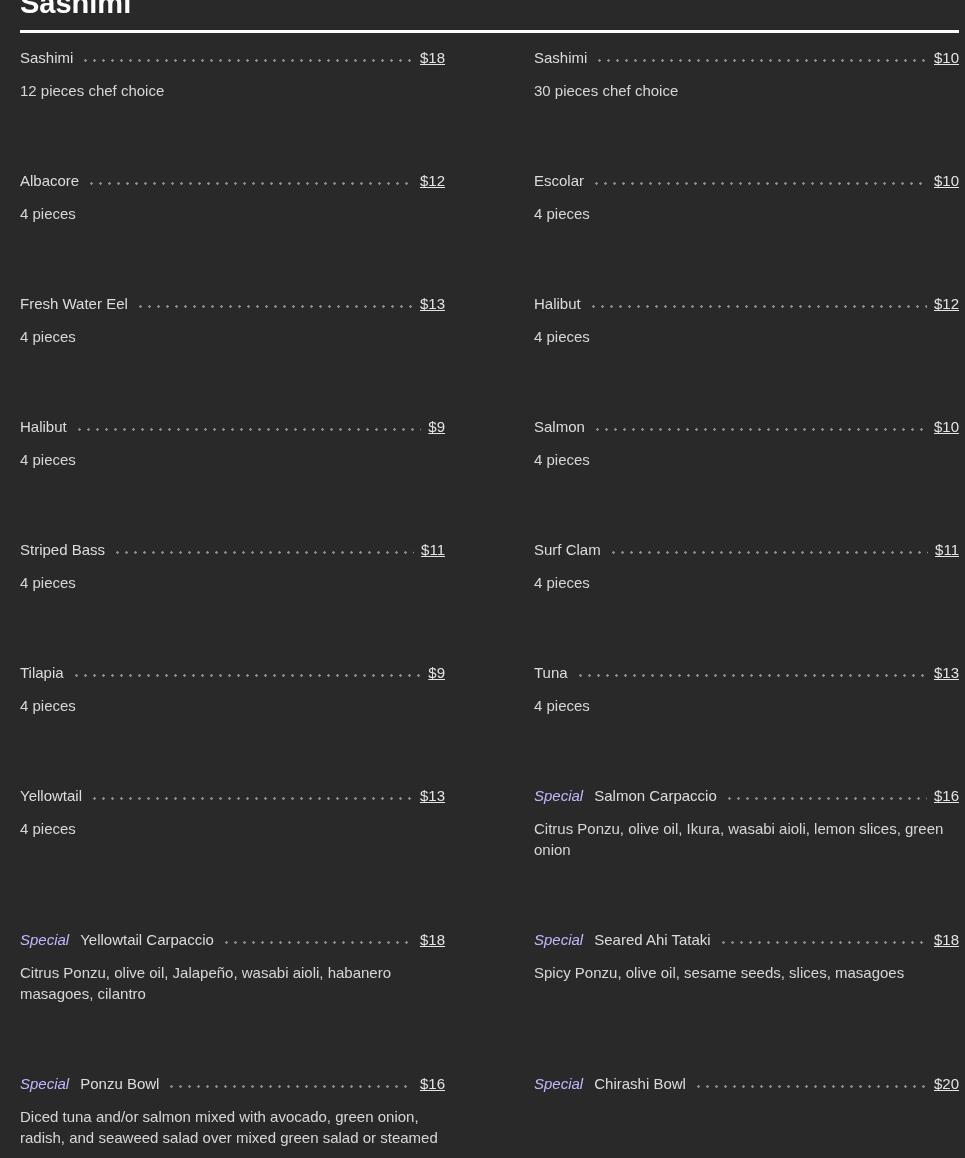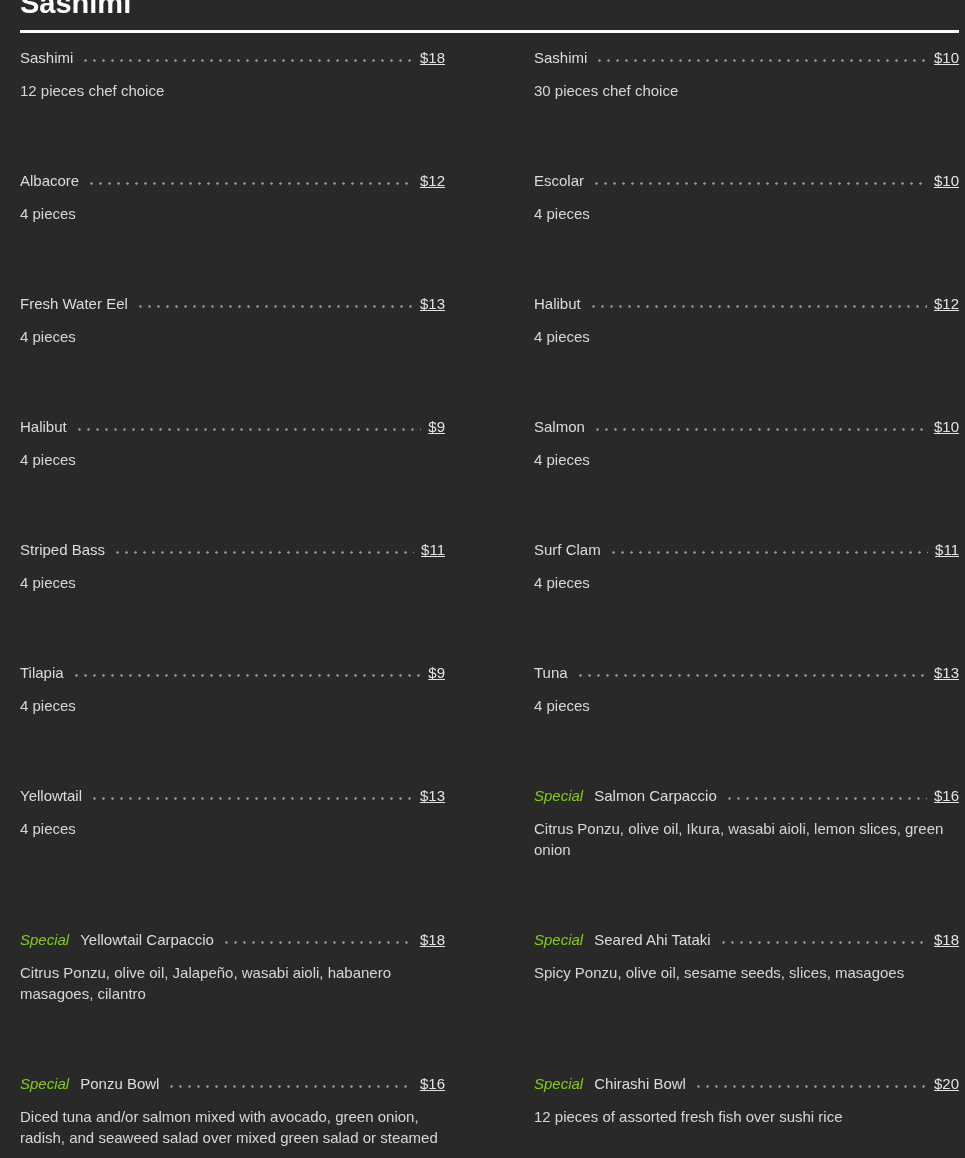--- a/index.html
+++ b/index.html
@@ -23,21 +23,21 @@
     display: grid;
     grid-template-columns: 1fr 1fr;
     column-gap: 89px;
     row-gap: 69px;
     margin-top: 14px;
   }
   .menu-item { font-size: 15px; }
   .item-line { display: flex; height: 21px; line-height: 21px; }
   .item-name { white-space: nowrap; color: #dcdcdc; }
   .special {
-    color: #84cc16; font-style: italic; margin-right: 11px;
+    color: #c4b5fd; font-style: italic; margin-right: 11px;
   }
   .leader {
     flex: 1 1 auto; min-width: 8px;
     margin: 0 7px 0 8px;
     background-image: radial-gradient(circle, #8d8d8d 1.05px, rgba(0,0,0,0) 1.5px);
     background-size: 9px 5px;
     background-position: 0 11px;
     background-repeat: repeat-x;
   }
   .item-price { white-space: nowrap; color: #e4e4e4; text-decoration: underline; }
@@ -205,17 +205,16 @@
       </div>
       <div class="item-desc">Diced tuna and/or salmon mixed with avocado, green onion, radish, and seaweed salad over mixed green salad or steamed</div>
     </div>
 
     <div class="menu-item">
       <div class="item-line">
         <span class="item-name"><span class="special">Special</span><span>Chirashi Bowl</span></span>
         <span class="leader"></span>
         <span class="item-price">$20</span>
       </div>
-      <div class="item-desc">12 pieces of assorted fresh fish over sushi rice</div>
     </div>
 
   </div>
 </div>
 
 </body></html>

